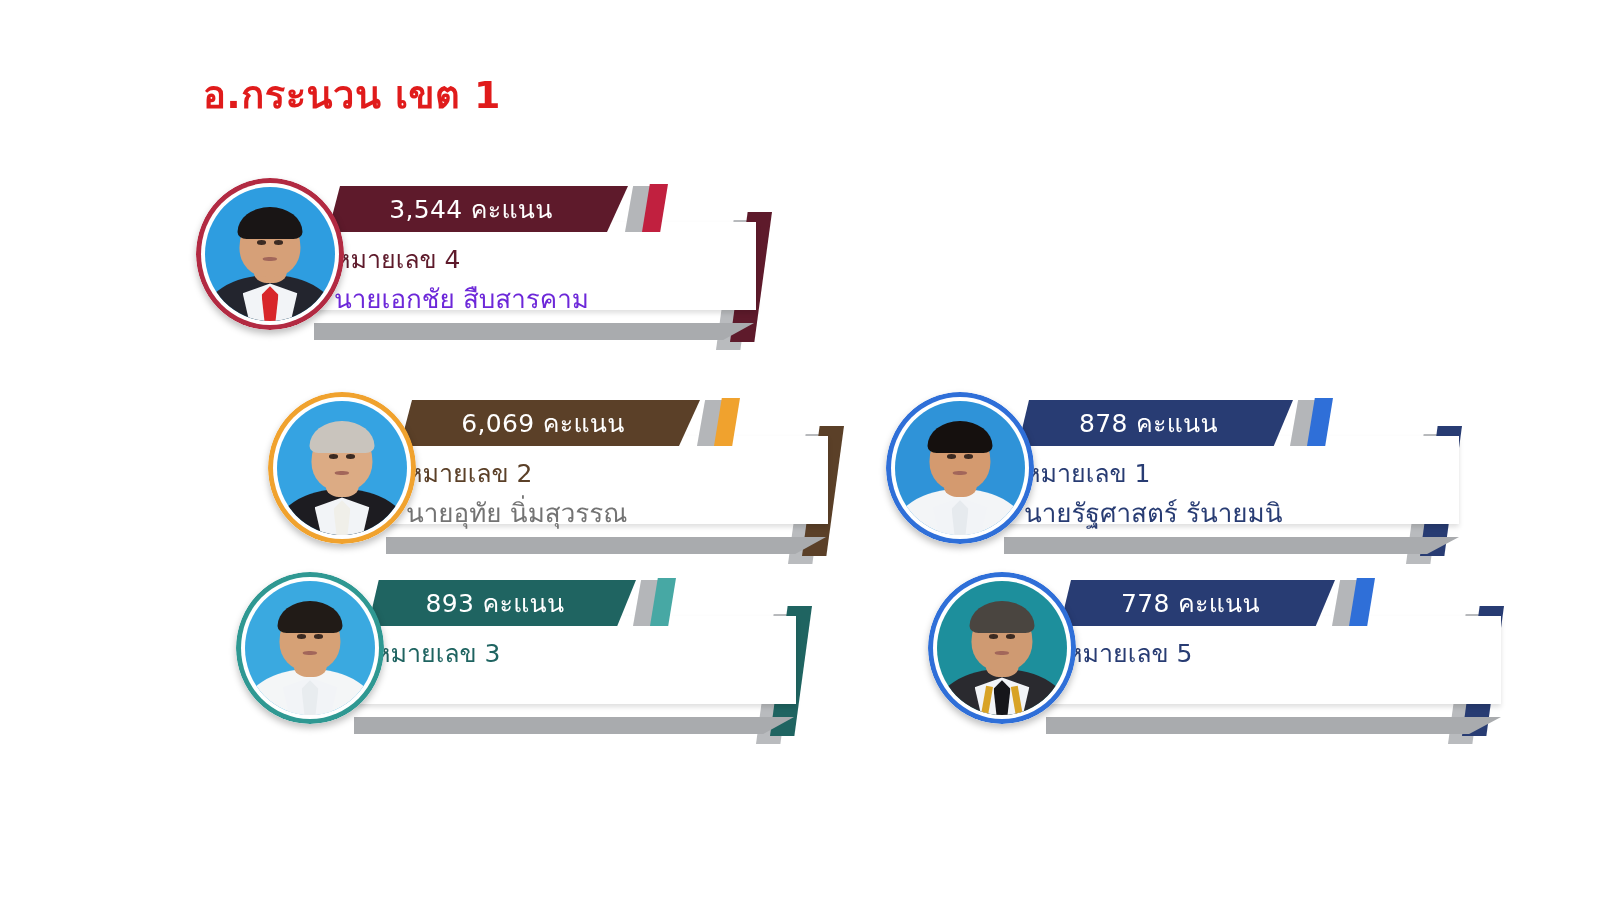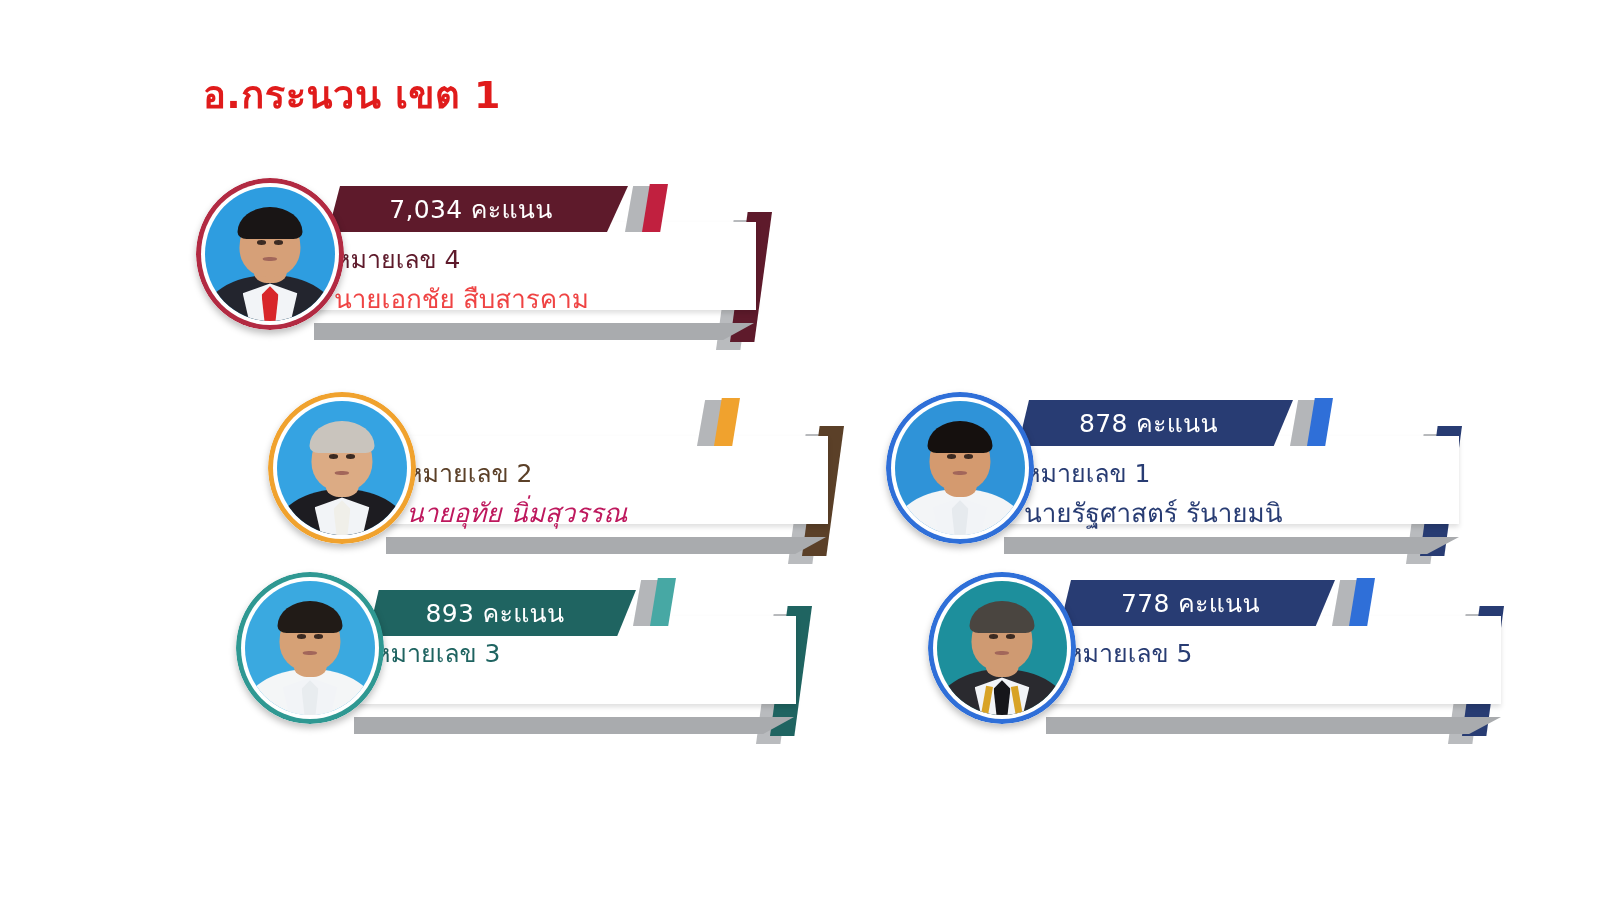--- a/index.html
+++ b/index.html
@@ -255,26 +255,26 @@
 <body style="background: rgb(255, 255, 255);">
 
 <div id="page-title" style="color: rgb(224, 27, 27);">อ.กระนวน เขต 1</div>
 
 <div class="card" id="card-0" style="left:196px; top:178px;">
   <div class="tail-shadow" style="left:520px; top:42px;"></div>
   <div class="tail-shape" style="left: 534px; top: 34px; background: rgb(94, 26, 43);"></div>
   <div class="base-bar"></div>
   <div class="info-panel"></div>
   <div class="score-banner" style="background: rgb(94, 26, 43);">
-    <span class="score-text">7,034 คะแนน</span>
+    <span class="score-text">3,544 คะแนน</span>
   </div>
   <div class="banner-slash-grey"></div>
   <div class="banner-slash-color" style="background: rgb(193, 32, 63);"></div>
   <div class="line line-number" style="color: rgb(94, 26, 43);">หมายเลข 4</div>
-  <div class="line line-name" style="color: #ef4444;">นายเอกชัย  สืบสารคาม</div>
+  <div class="line line-name" style="color: #6d28d9;">นายเอกชัย  สืบสารคาม</div>
   <div class="portrait">
     <div class="ring-outer" style="background: rgb(178, 42, 66);"></div>
     <div class="ring-inner"></div>
     <div class="photo">
       <div class="ph-bg" style="background: rgb(46, 157, 224);"></div>
       <div class="ph-body" style="background: rgb(35, 37, 46);"></div>
       <div class="ph-shirt"></div>
       <div class="ph-tie" style="background: rgb(216, 38, 42);"></div>
       <div class="ph-neck" style="background: rgb(214, 160, 120);"></div>
       <div class="ph-head" style="background: rgb(214, 160, 120);"></div>
@@ -284,24 +284,27 @@
       <div class="ph-mouth"></div>
     </div>
   </div>
 </div>
 
 <div class="card" id="card-1" style="left:268px; top:392px;">
   <div class="tail-shadow" style="left:520px; top:42px;"></div>
   <div class="tail-shape" style="left: 534px; top: 34px; background: rgb(91, 64, 40);"></div>
   <div class="base-bar"></div>
   <div class="info-panel"></div>
+  <div class="score-banner" style="background: rgb(91, 64, 40);">
+    <span class="score-text">6,069 คะแนน</span>
+  </div>
   <div class="banner-slash-grey"></div>
   <div class="banner-slash-color" style="background: rgb(240, 162, 46);"></div>
   <div class="line line-number" style="color: rgb(91, 64, 40);">หมายเลข 2</div>
-  <div class="line line-name" style="color: #be185d; font-style: italic;">นายอุทัย  นิ่มสุวรรณ</div>
+  <div class="line line-name" style="color: #737373;">นายอุทัย  นิ่มสุวรรณ</div>
   <div class="portrait">
     <div class="ring-outer" style="background: rgb(240, 162, 46);"></div>
     <div class="ring-inner"></div>
     <div class="photo">
       <div class="ph-bg" style="background: rgb(53, 163, 226);"></div>
       <div class="ph-body" style="background: rgb(29, 28, 33);"></div>
       <div class="ph-shirt"></div>
       <div class="ph-tie" style="background: rgb(240, 239, 233);"></div>
       <div class="ph-neck" style="background: rgb(220, 171, 132);"></div>
       <div class="ph-head" style="background: rgb(220, 171, 132);"></div>
@@ -311,21 +314,21 @@
       <div class="ph-mouth"></div>
     </div>
   </div>
 </div>
 
 <div class="card" id="card-2" style="left:236px; top:572px;">
   <div class="tail-shadow" style="left:520px; top:42px;"></div>
   <div class="tail-shape" style="left: 534px; top: 34px; background: rgb(31, 100, 97);"></div>
   <div class="base-bar"></div>
   <div class="info-panel"></div>
-  <div class="score-banner" style="width: 268px; background: rgb(31, 100, 97); margin-top: 10px;">
+  <div class="score-banner" style="width: 268px; background: rgb(31, 100, 97);">
     <span class="score-text">893 คะแนน</span>
   </div>
   <div class="banner-slash-grey" style="left:397px;"></div>
   <div class="banner-slash-color" style="left: 414px; background: rgb(71, 168, 164);"></div>
   <div class="line line-number" style="color: rgb(31, 100, 97);">หมายเลข 3</div>
   <div class="portrait">
     <div class="ring-outer" style="background: rgb(47, 152, 146);"></div>
     <div class="ring-inner"></div>
     <div class="photo">
       <div class="ph-bg" style="background: rgb(58, 169, 224);"></div>

